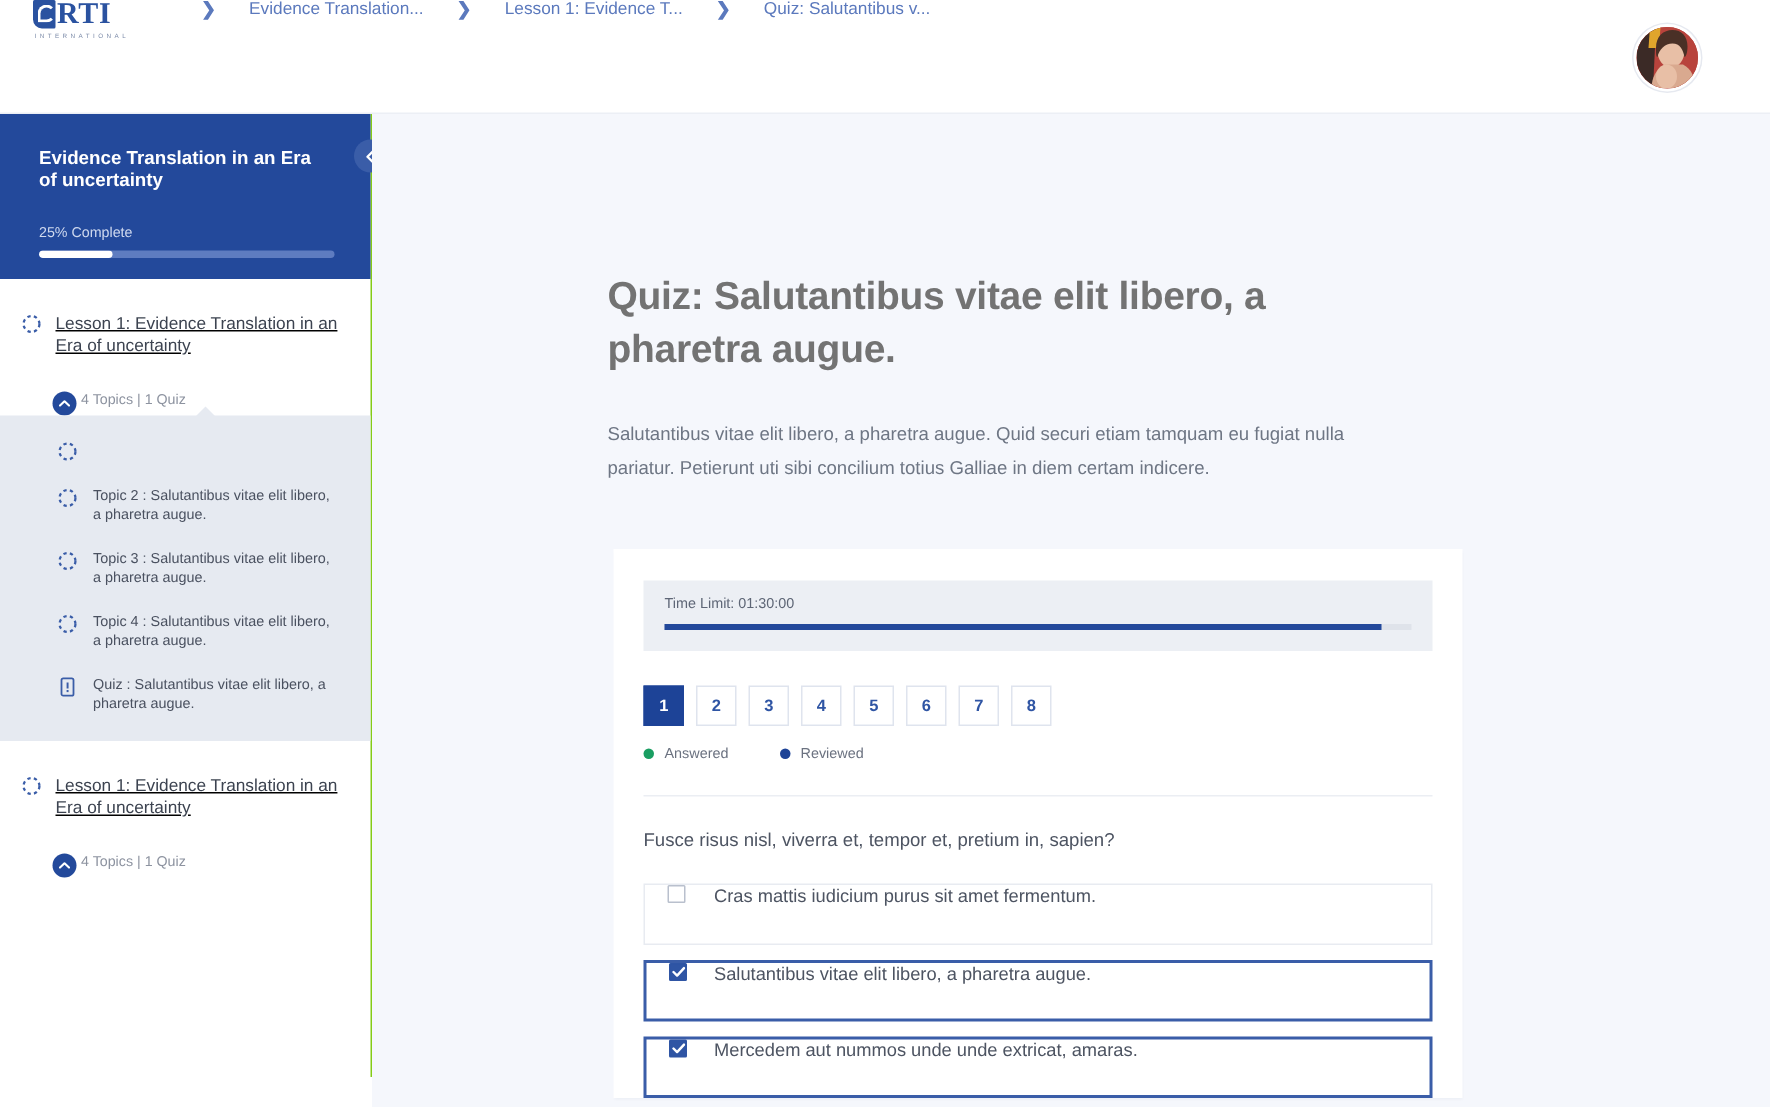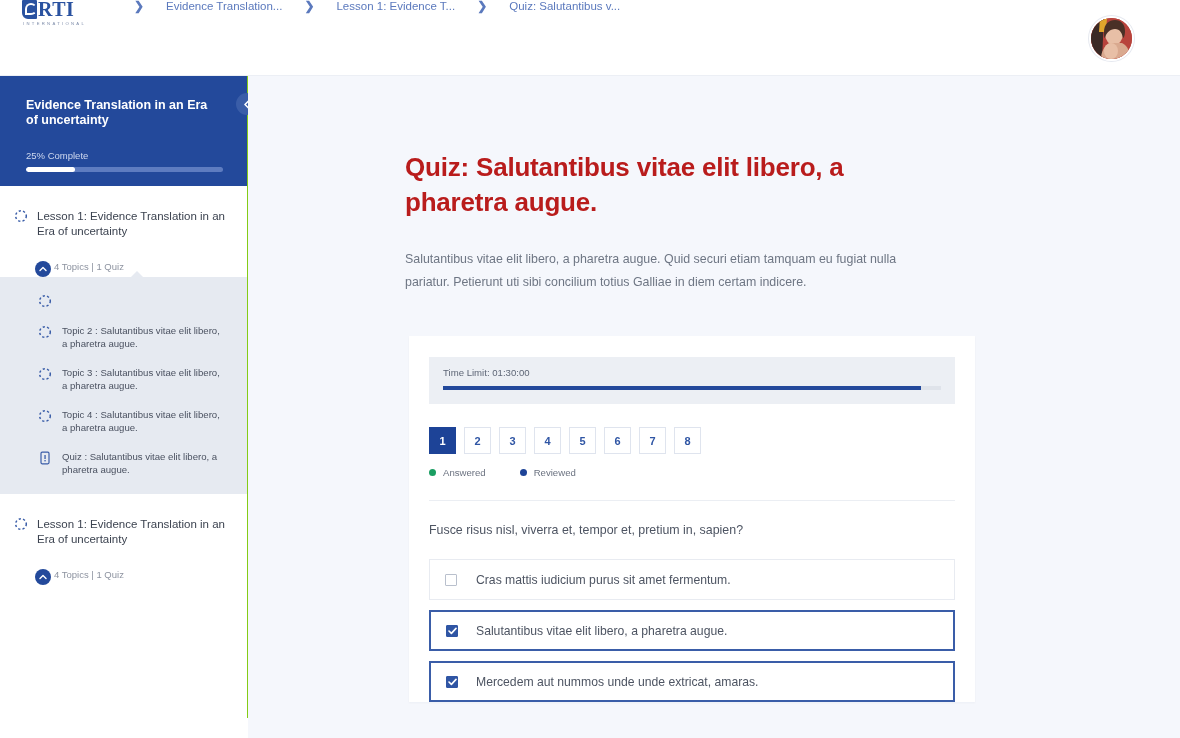--- a/index.html
+++ b/index.html
@@ -108,20 +108,21 @@
     background: #3a5da8;
     display: flex; align-items: center; justify-content: center;
     cursor: pointer;
   }
   .collapse-btn svg { display: block; }
 
   .lesson {
     padding: 22px 16px 14px 14px;
     display: flex; gap: 9px;
     cursor: pointer;
+    text-decoration: underline;
   }
   .lesson-txt {
     font-size: 11.5px; color: #3c4350; line-height: 15px;
     padding-top: 1px;
   }
   .lesson-meta {
     display: flex; align-items: flex-start; gap: 3px;
     margin: 8px 0 0 35px;
     cursor: pointer;
   }
@@ -158,24 +159,24 @@
   .ic svg { display: block; }
 
   
   .main {
     position: absolute; left: 248px; top: 76px;
     width: 932px; height: 662px;
     background: #f5f7fc;
     overflow: hidden;
   }
   .h1 {
-    margin: 74px 0 0 157px;
+    margin: 104px 0 0 157px;
     width: 520px;
     font-size: 26px; font-weight: 700;
-    color: #b91c1c; line-height: 35px;
+    color: #737373; line-height: 35px;
     letter-spacing: -0.2px;
   }
   .intro {
     margin: 28px 0 0 157px;
     width: 535px;
     font-size: 12.4px; color: #6e7684; line-height: 23px;
   }
   .card {
     margin: 42px 0 0 161px;
     width: 566px;
@@ -216,21 +217,21 @@
   }
   .question {
     margin-top: 22px;
     font-size: 12.4px; color: #4d5462;
   }
   .opts { margin-top: 22px; }
   .opt {
     border: 1px solid #e8ebf1;
     background: #ffffff;
     height: 41px;
-    display: flex; align-items: center;
+    display: flex; 
     padding-left: 15px;
     margin-bottom: 10px;
     cursor: pointer;
   }
   .opt.sel { border: 2px solid #3a5da8; }
   .cb {
     width: 12px; height: 12px; flex: none;
     border: 1px solid #b9c0cd;
     background: #ffffff;
     margin-right: 19px;

